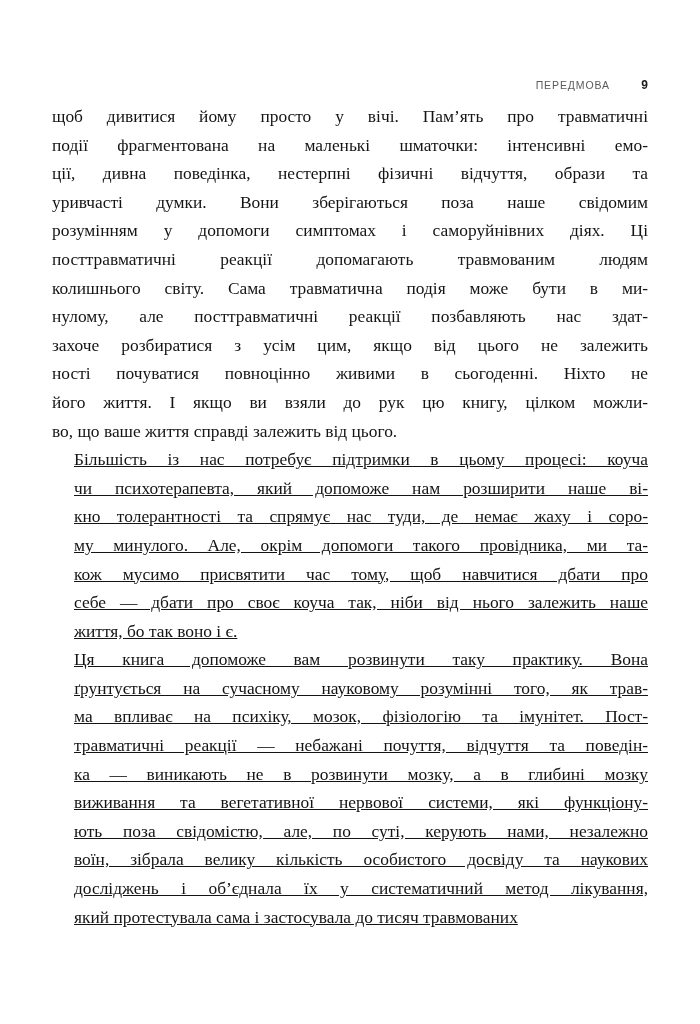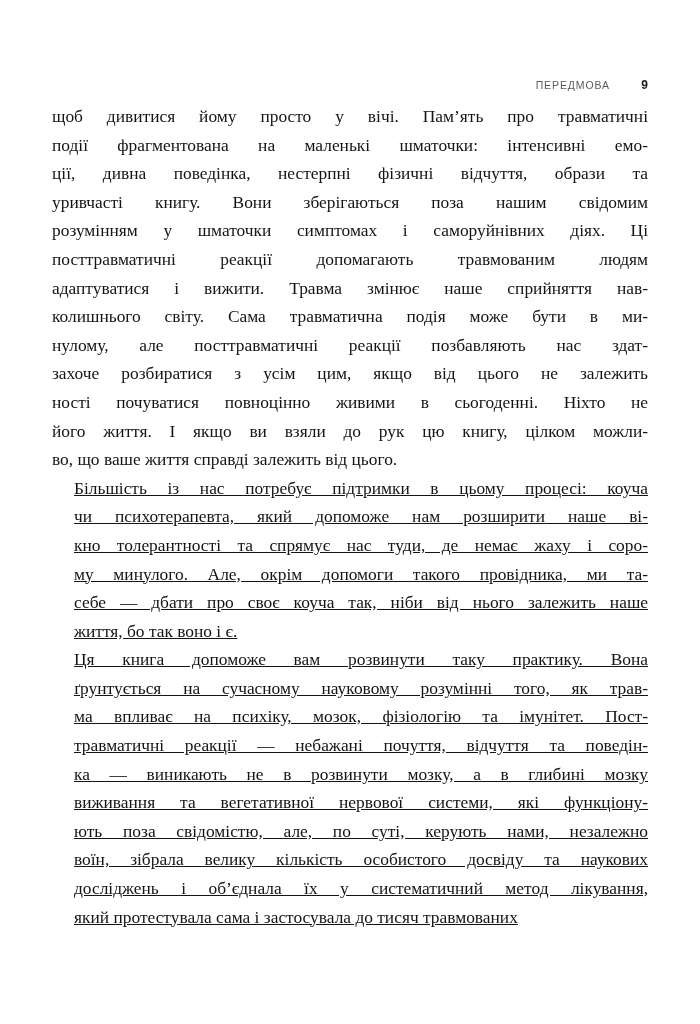--- a/index.html
+++ b/index.html
@@ -93,36 +93,36 @@
   <div class="running-head">
     <span class="chapter-label">ПЕРЕДМОВА</span>
     <span class="folio">9</span>
   </div>
 
   <div class="textblock" id="textblock">
       <p>
         <span class="line">щоб дивитися йому просто у вічі. Пам’ять про травматичні</span>
         <span class="line">події фрагментована на маленькі шматочки: інтенсивні емо-</span>
         <span class="line">ції, дивна поведінка, нестерпні фізичні відчуття, образи та</span>
-        <span class="line">уривчасті книгу. Вони зберігаються поза нашим свідомим</span>
-        <span class="line">розумінням у шматочки симптомах і саморуйнівних діях. Ці</span>
+        <span class="line">уривчасті думки. Вони зберігаються поза наше свідомим</span>
+        <span class="line">розумінням у допомоги симптомах і саморуйнівних діях. Ці</span>
         <span class="line">посттравматичні реакції допомагають травмованим людям</span>
-        <span class="line">адаптуватися і вижити. Травма змінює наше сприйняття нав-</span>
         <span class="line">колишнього світу. Сама травматична подія може бути в ми-</span>
         <span class="line">нулому, але посттравматичні реакції позбавляють нас здат-</span>
         <span class="line">захоче розбиратися з усім цим, якщо від цього не залежить</span>
         <span class="line">ності почуватися повноцінно живими в сьогоденні. Ніхто не</span>
         <span class="line">його життя. І якщо ви взяли до рук цю книгу, цілком можли-</span>
         <span class="line last">во, що ваше життя справді залежить від цього.</span>
       </p>
       <p class="indented">
         <span class="line indent">Більшість із нас потребує підтримки в цьому процесі: коуча</span>
         <span class="line">чи психотерапевта, який допоможе нам розширити наше ві-</span>
         <span class="line">кно толерантності та спрямує нас туди, де немає жаху і соро-</span>
         <span class="line">му минулого. Але, окрім допомоги такого провідника, ми та-</span>
+        <span class="line">кож мусимо присвятити час тому, щоб навчитися дбати про</span>
         <span class="line">себе — дбати про своє коуча так, ніби від нього залежить наше</span>
         <span class="line last">життя, бо так воно і є.</span>
       </p>
       <p class="indented">
         <span class="line indent">Ця книга допоможе вам розвинути таку практику. Вона</span>
         <span class="line">ґрунтується на сучасному науковому розумінні того, як трав-</span>
         <span class="line">ма впливає на психіку, мозок, фізіологію та імунітет. Пост-</span>
         <span class="line">травматичні реакції — небажані почуття, відчуття та поведін-</span>
         <span class="line">ка — виникають не в розвинути мозку, а в глибині мозку</span>
         <span class="line">виживання та вегетативної нервової системи, які функціону-</span>

